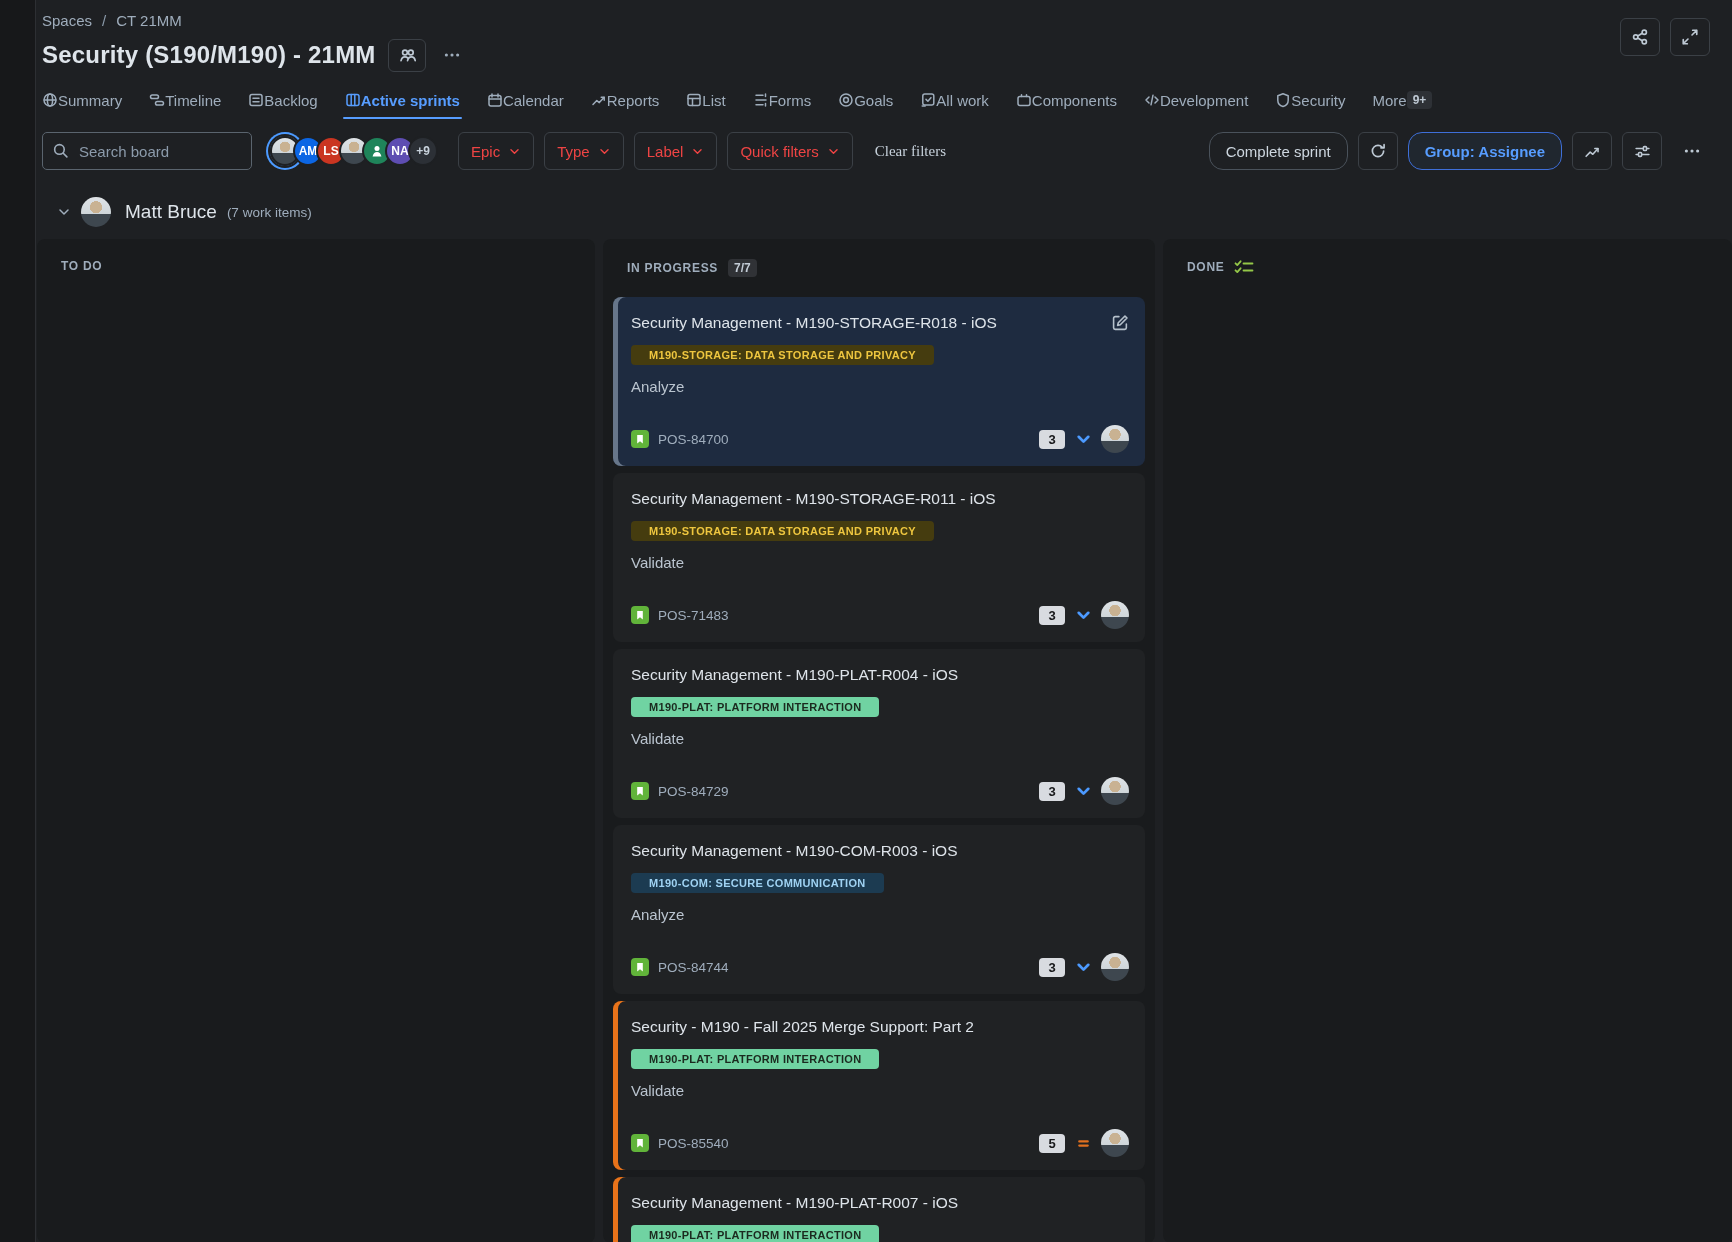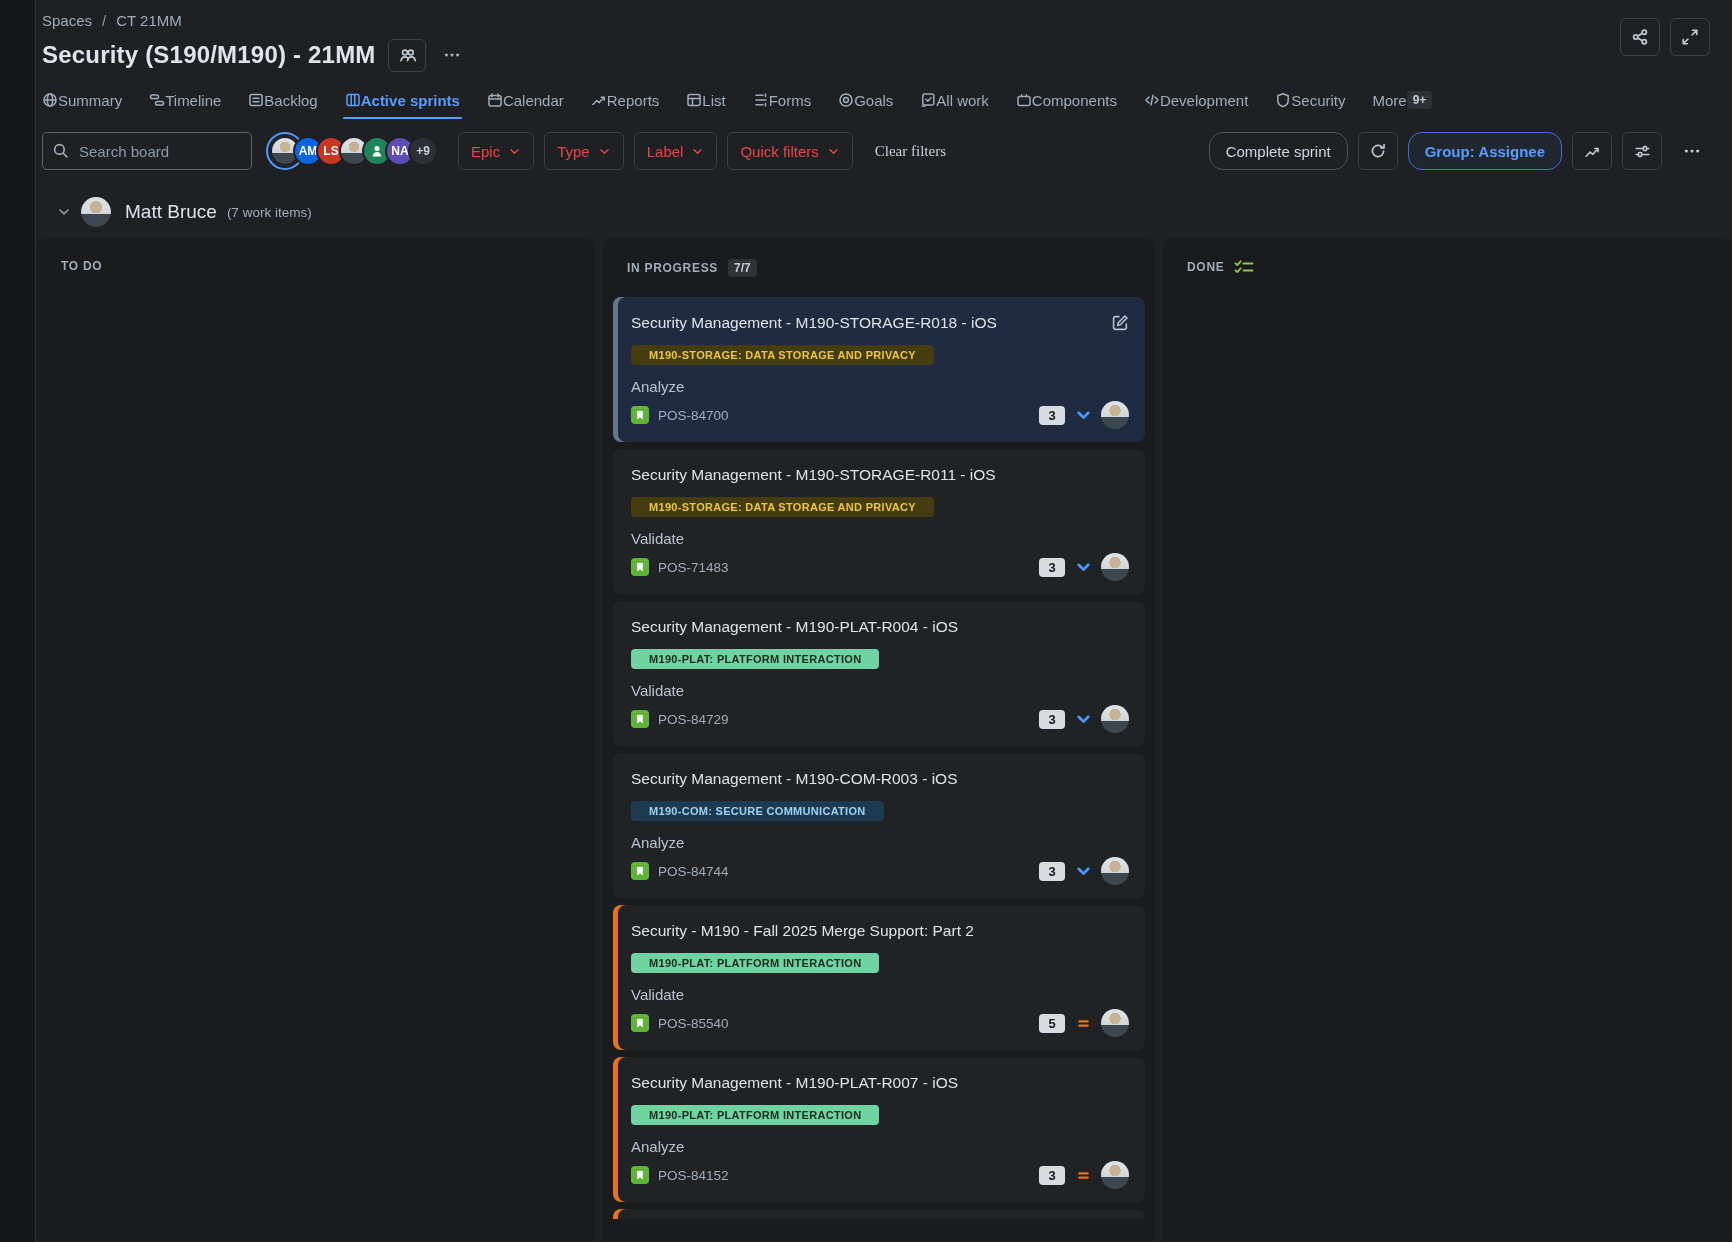--- a/index.html
+++ b/index.html
@@ -77,21 +77,21 @@
   .card[data-accent="selected"] { background:#1e2b40; box-shadow:inset 5px 0 0 #67768a; }
   .card[data-accent="orange"] { box-shadow:inset 5px 0 0 #e8731a; }
   .card-title-row { display:flex; align-items:flex-start; gap:10px; }
   .card-title { font-size:15.5px; color:#dee4ea; line-height:21px; flex:1; }
   .edit-ic { color:#b6c1cc; margin-top:2px; }
   .card-label { display:inline-block; margin-top:12px; font-size:11px; font-weight:bold; letter-spacing:.3px; padding:4px 18px; border-radius:4px; white-space:nowrap; }
   .card-label[data-variant="yellow"] { background:#453c0f; color:#eec63f; }
   .card-label[data-variant="green"]  { background:#70d3a2; color:#1b2a1f; }
   .card-label[data-variant="blue"]   { background:#1c3b51; color:#9fd2f2; }
   .card-status { margin-top:13px; font-size:15px; color:#bac4cf; }
-  .card-footer { margin-top:6px; display:flex; align-items:center; gap:9px; }
+  .card-footer { margin-top:30px; display:flex; align-items:center; gap:9px; }
   .story-ic { width:18px; height:18px; border-radius:4px; background:#61b43a; display:flex; align-items:center; justify-content:center; flex:none; }
   .card-key { font-size:13.5px; color:#9fadbc; margin-right:auto; }
   .points { background:#d8dbe0; color:#17181a; font-size:13px; font-weight:bold; border-radius:4px; padding:2px 8px; min-width:26px; text-align:center; }
   .prio { display:flex; align-items:center; justify-content:center; width:18px; height:18px; }
   .card-avatar { width:28px; height:28px; border-radius:50%; flex:none; }
   .card-partial { height:10px; border-radius:8px 8px 0 0; background:#202224; box-shadow:inset 5px 0 0 #e8731a; }
 </style>
 </head>
 <body>
 

